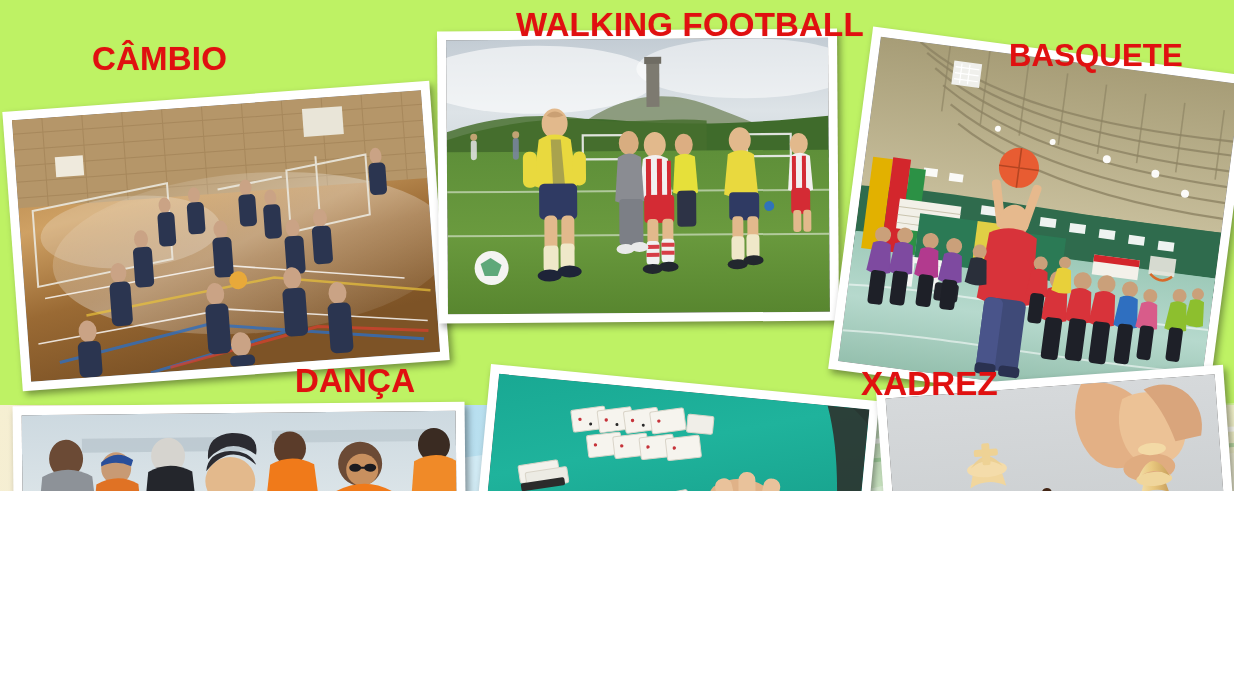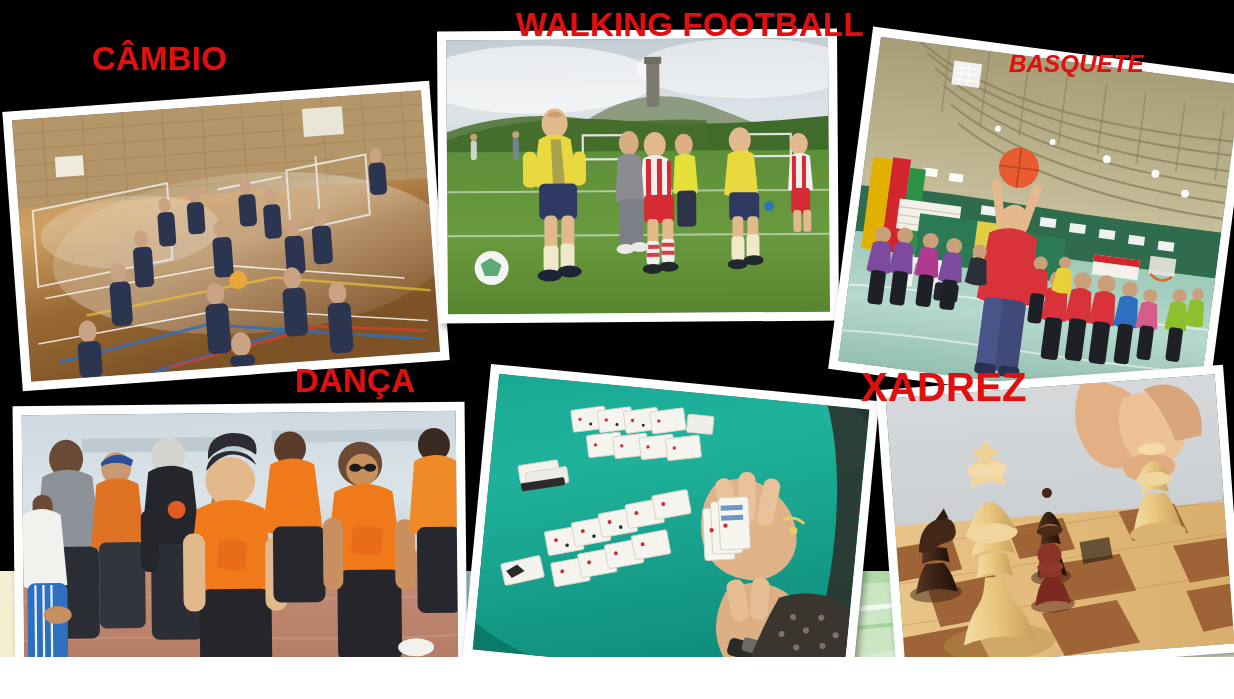--- a/index.html
+++ b/index.html
@@ -3,21 +3,21 @@
 <meta charset="utf-8">
 <title>Modalidades</title>
 <style>
   html,body{margin:0;padding:0;}
   body{
     width:1234px;height:699px;overflow:hidden;
     background:#ffffff;
     font-family:"Liberation Sans", sans-serif;
     position:relative;
   }
-  #slide{position:absolute;inset:0;width:1234px;height:657px;overflow:hidden;background:#000000;}
+  #slide{position:absolute;inset:0;width:1234px;height:491px;overflow:hidden;background:#bef264;}
 
   
   .bottom-band{
     position:absolute;left:0;bottom:0;width:1234px;height:86px;
     background:linear-gradient(100deg,
         #f6efd2 0%, #f2ecd6 9%, #e3eddd 18%,
         #cfe7ea 27%, #b8dff0 38%, #bfe2e4 47%,
         #c9e6cf 56%, #bfe0b9 65%, #a9d69a 74%,
         #b6da8a 83%, #d9e394 92%, #ecebb0 100%);
     z-index:1;
@@ -48,24 +48,24 @@
     font-family:"Liberation Sans", sans-serif;
     letter-spacing:.2px;
     white-space:nowrap;
     z-index:40;
     text-shadow:0 0 1px rgba(224,16,16,.35);
   }
 
   
   #cap-cambio  {left:92px;  top:40px;  font-size:33px;}
   #cap-walking {left:488px; top:6px;   font-size:33px;margin-left:28px;}
-  #cap-basquete{left:1009px;top:50px;  font-size:24px;font-style:italic;}
+  #cap-basquete{left:1009px;top:38px;  font-size:31px;}
   #cap-danca   {left:295px; top:362px; font-size:33px;}
   #cap-canastra{left:556px; top:344px; font-size:33px;}
-  #cap-xadrez  {left:861px; top:365px; font-size:40px;}
+  #cap-xadrez  {left:861px; top:365px; font-size:33px;}
 
   #ph-cambio   {left:12px;  top:96px;  width:428px;height:280px; transform:rotate(-4.2deg);}
   #ph-walking  {left:438px; top:30px;  width:400px;height:292px; transform:rotate(-0.4deg);}
   #ph-basquete {left:849px; top:50px;  width:381px;height:345px; transform:rotate(7.5deg);}
   #ph-danca    {left:14px;  top:404px; width:452px;height:282px; transform:rotate(-0.6deg);}
   #ph-canastra {left:476px; top:382px; width:390px;height:295px; transform:rotate(5.5deg);}
   #ph-xadrez   {left:886px; top:377px; width:348px;height:288px; transform:rotate(-4.2deg);}
 </style>
 </head>
 <body>

